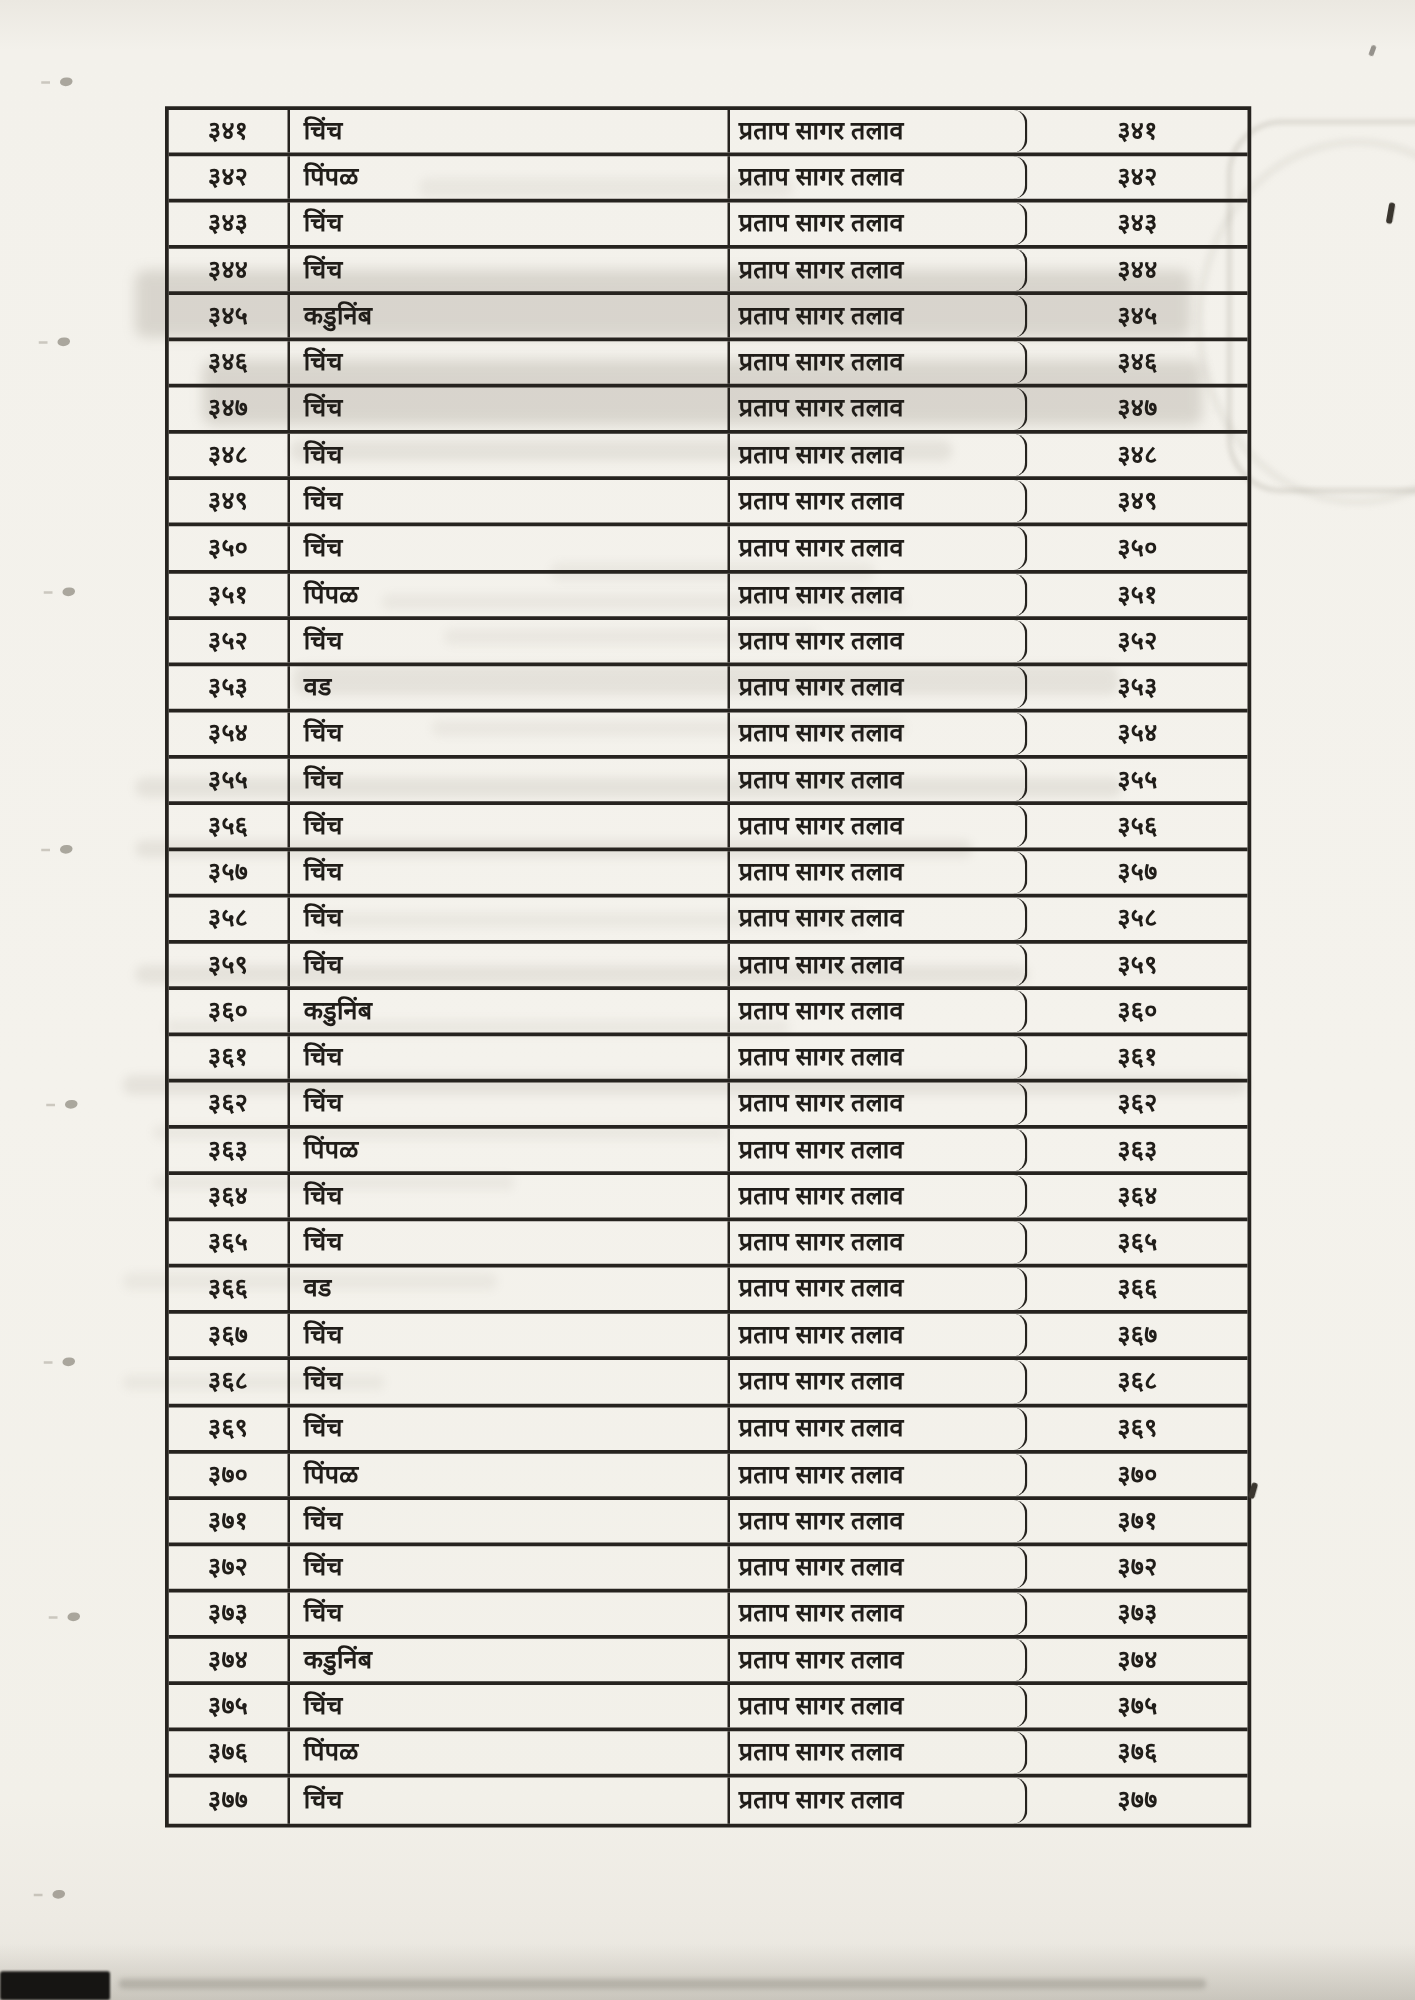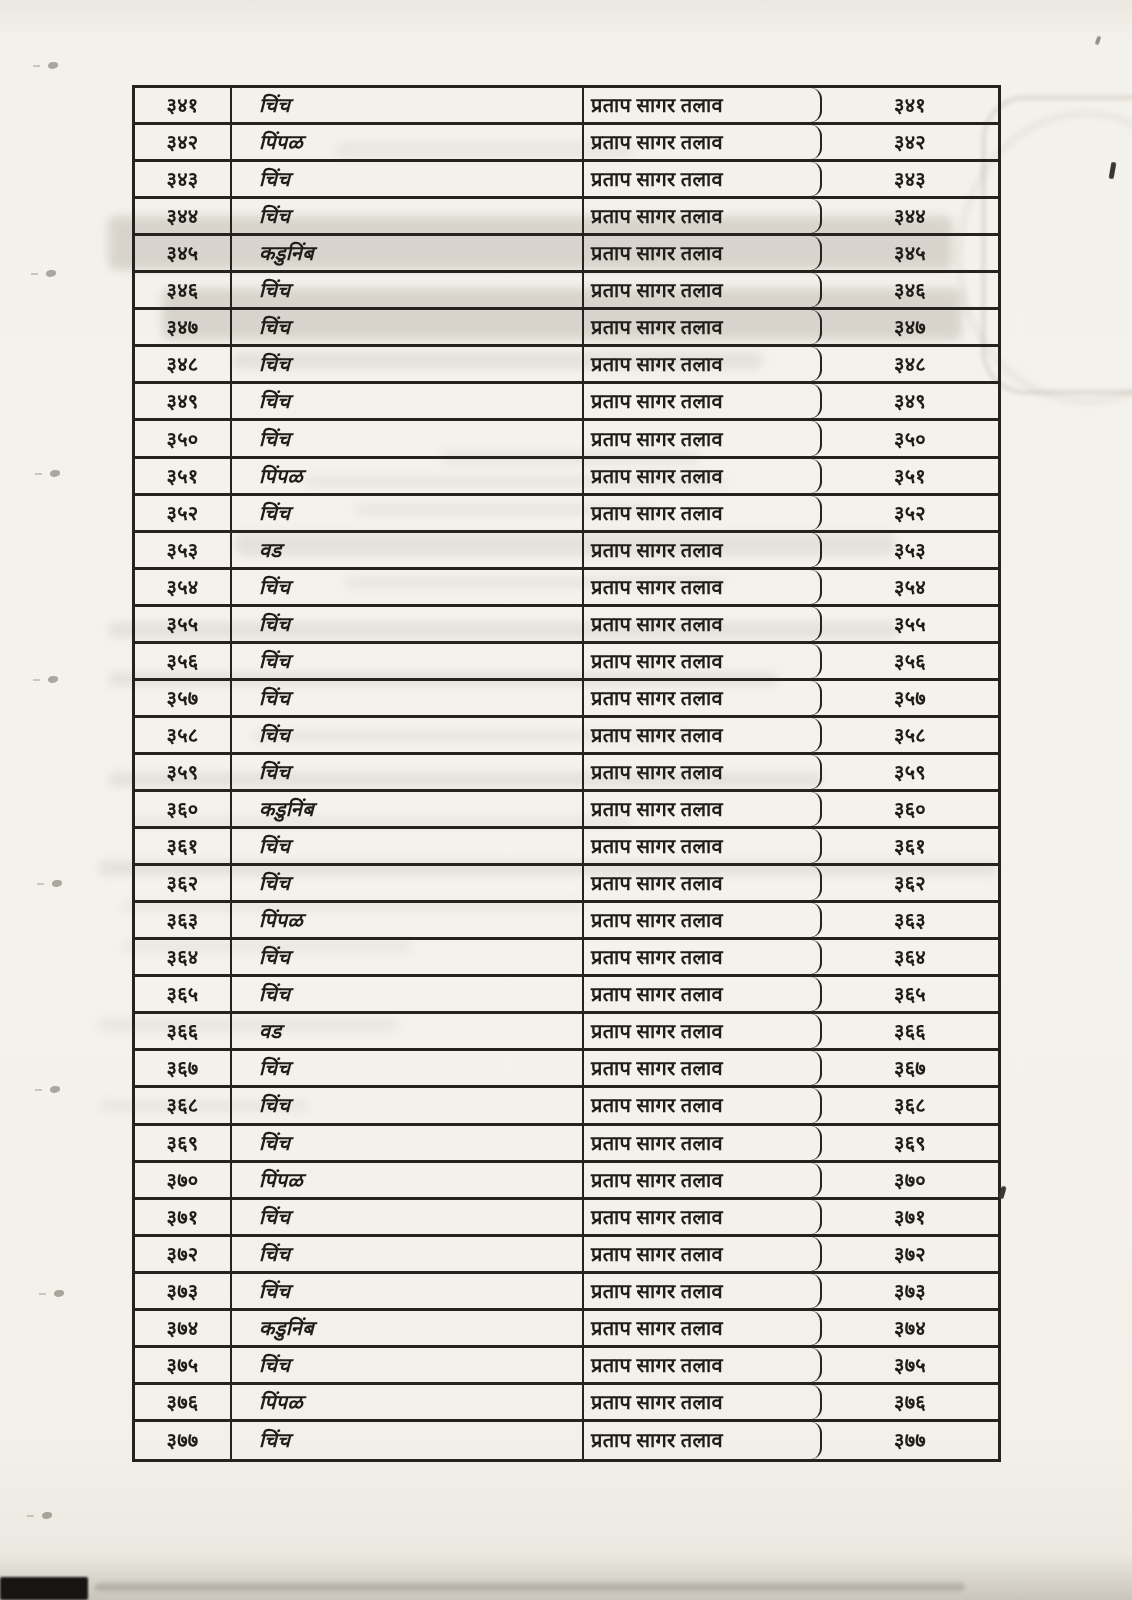--- a/index.html
+++ b/index.html
@@ -37,21 +37,21 @@
   .trow{display:grid;grid-template-columns:97px 352px 238px 1fr;border-bottom:3px solid #26231f;box-sizing:border-box;min-height:0;}
   .trow:last-child{border-bottom:none;}
   .cell{
     display:flex;align-items:center;box-sizing:border-box;min-height:0;
     border-right:2px solid #26231f;
     font-size:20px;font-weight:600;color:#201d19;line-height:1;
     white-space:nowrap;overflow:hidden;letter-spacing:.3px;
   }
   .cell:last-child{border-right:none;}
   .c-serial{justify-content:center;}
-  .c-tree{padding-left:27px;font-style:italic;}
+  .c-tree{padding-left:11px;}
   .c-loc{padding-left:7px;border-radius:11px;}
   .c-serial2{justify-content:center;}
 </style>
 </head>
 <body>
 
 <div class="page">
 
   <div class="ghost-layer">
     <div class="ghost faint" style="left:335px;top:142px;width:300px;height:16px;"></div>

